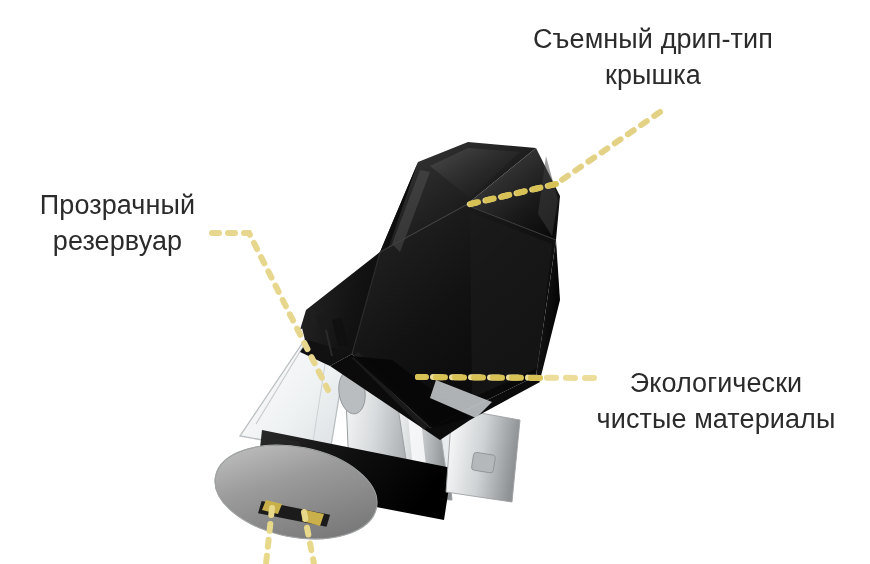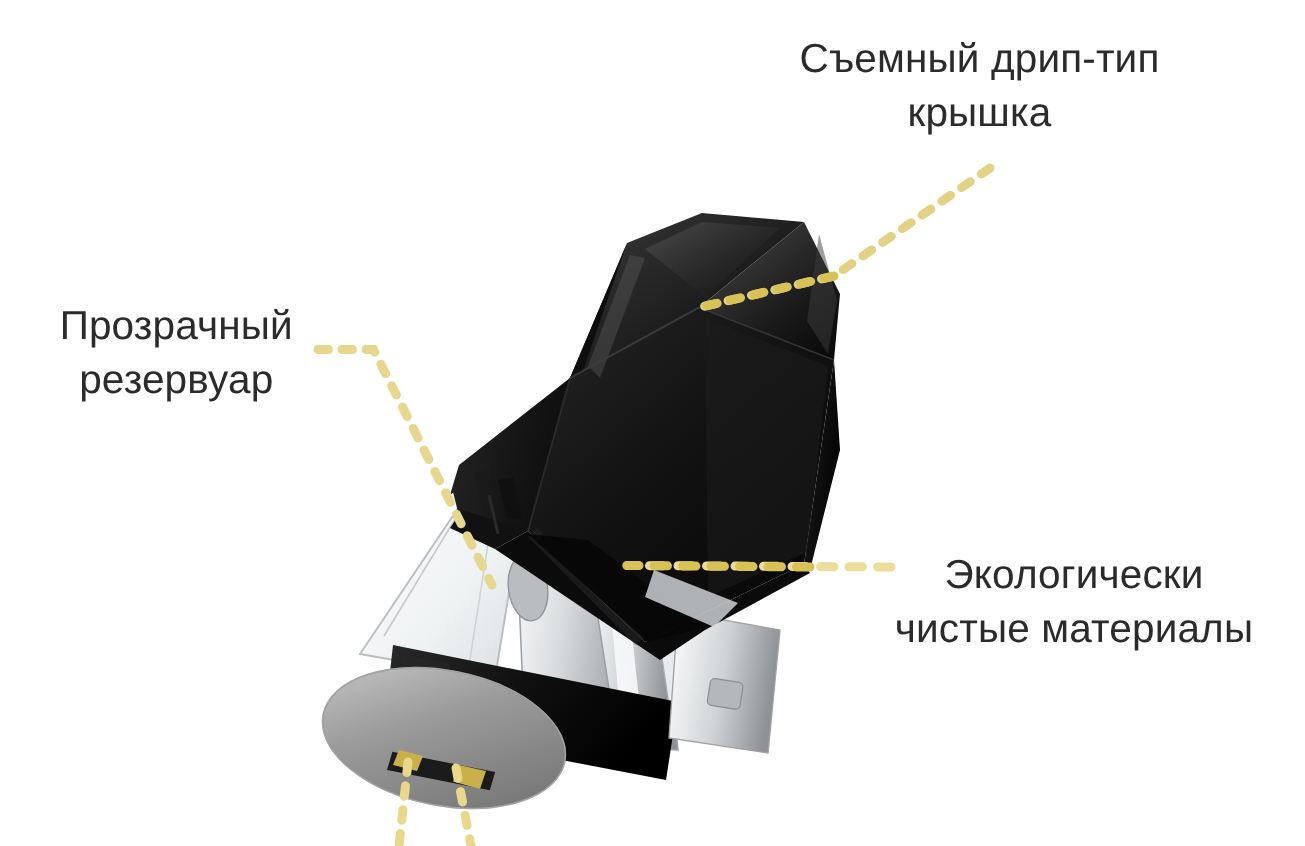--- a/index.html
+++ b/index.html
@@ -15,21 +15,21 @@
   .label{
     position:absolute;
     color:#2b2b2b;
     font-size:27px;
     line-height:1.32;
     letter-spacing:0.1px;
     white-space:pre-line;
     font-weight:400;
   }
   #label-cap{ left:498px; top:22px;  width:310px; text-align:center; }
-  #label-tank{ left:10px;  top:188px; width:215px; text-align:center;margin-top:12px; }
+  #label-tank{ left:10px;  top:188px; width:215px; text-align:center; }
   #label-eco{ left:566px; top:366px; width:300px; text-align:center; }
 </style>
 </head>
 <body>
 
 <div id="stage">
 
   <svg id="art" viewBox="0 0 870 564" xmlns="http://www.w3.org/2000/svg">
     <defs>
       <linearGradient id="gTopFacet" x1="0" y1="0" x2="1" y2="1">

